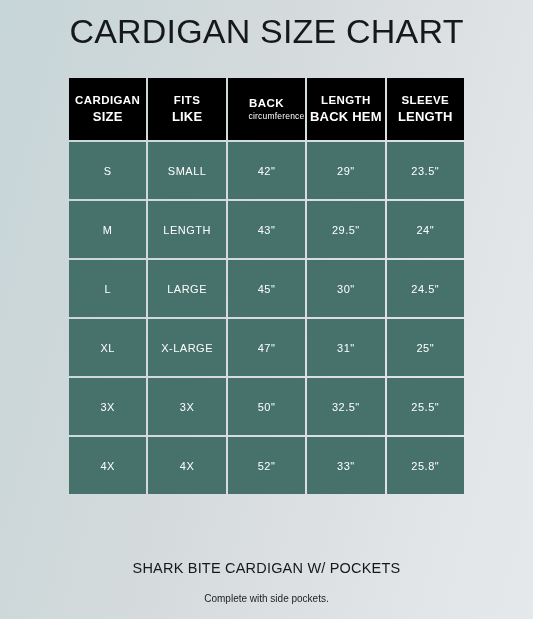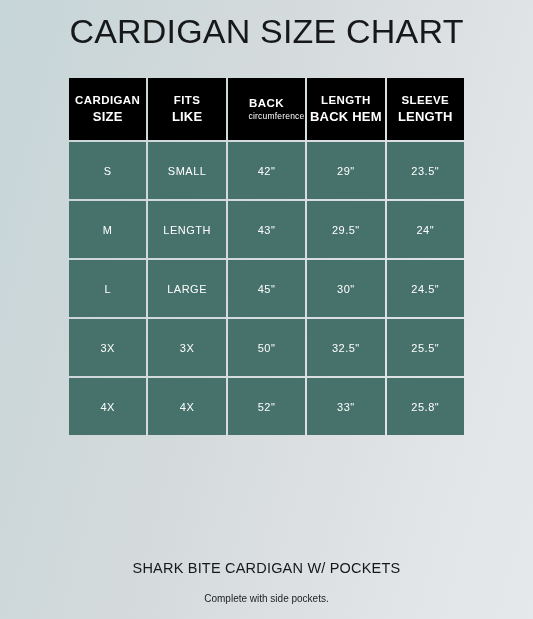--- a/index.html
+++ b/index.html
@@ -171,20 +171,27 @@
         <td class="data-cell">24"</td>
       </tr>
       <tr>
         <td class="data-cell">L</td>
         <td class="data-cell">LARGE</td>
         <td class="data-cell">45"</td>
         <td class="data-cell">30"</td>
         <td class="data-cell">24.5"</td>
       </tr>
       <tr>
+        <td class="data-cell">XL</td>
+        <td class="data-cell">X-LARGE</td>
+        <td class="data-cell">47"</td>
+        <td class="data-cell">31"</td>
+        <td class="data-cell">25"</td>
+      </tr>
+      <tr>
         <td class="data-cell">3X</td>
         <td class="data-cell">3X</td>
         <td class="data-cell">50"</td>
         <td class="data-cell">32.5"</td>
         <td class="data-cell">25.5"</td>
       </tr>
       <tr>
         <td class="data-cell">4X</td>
         <td class="data-cell">4X</td>
         <td class="data-cell">52"</td>

